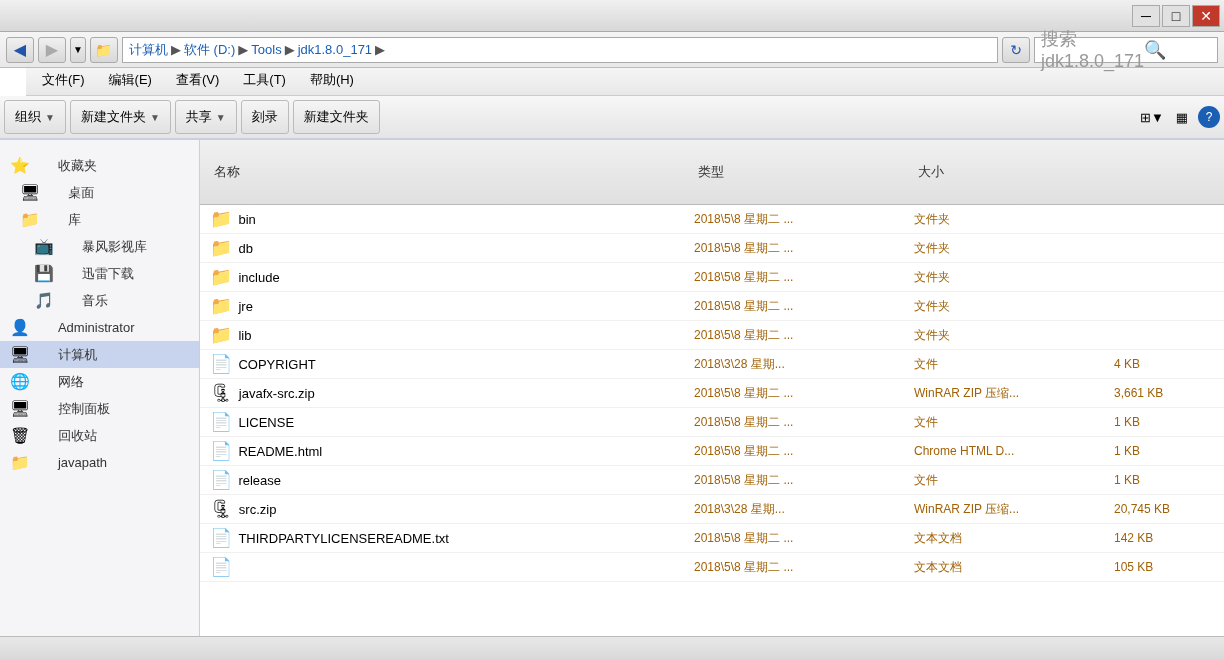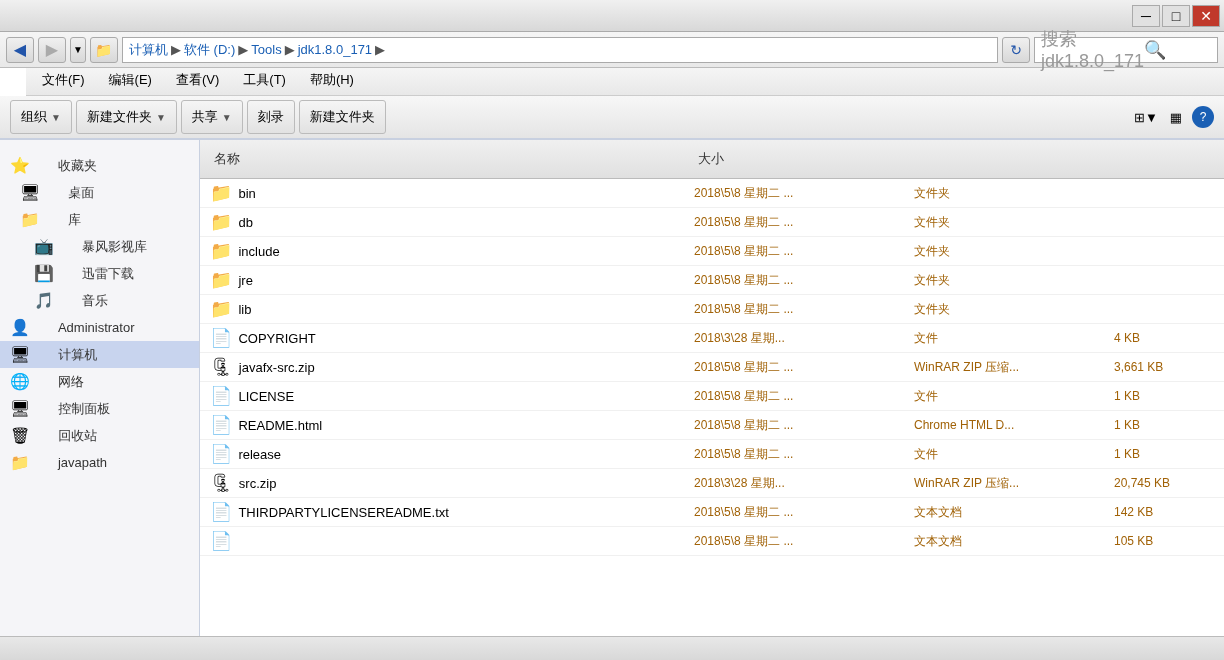--- a/index.html
+++ b/index.html
@@ -100,21 +100,21 @@
       border-radius: 2px;
       font-size: 13px;
     }
 
     
     .toolbar {
       height: 44px;
       background: linear-gradient(to bottom, #f7f7f7, #e5e5e5);
       display: flex;
       align-items: center;
-      padding: 0 10px;
+      padding: 0 4px;
       border-bottom: 2px solid #c8d0e0;
       gap: 4px;
     }
     .tool-btn {
       height: 34px;
       padding: 0 10px;
       background: linear-gradient(to bottom, #f5f5f5, #e2e2e2);
       border: 1px solid #bbb;
       border-radius: 3px;
       cursor: pointer;
@@ -160,21 +160,21 @@
 
     
     .file-list {
       flex: 1;
       overflow-y: auto;
       background: white;
     }
     .file-list-header {
       display: grid;
       grid-template-columns: 1fr 220px 200px 100px;
-      padding: 8px 10px;
+      padding: 21px 10px;
       background: linear-gradient(to bottom, #f0f0f0, #e0e0e0);
       border-bottom: 1px solid #bbb;
       position: sticky;
       top: 0;
     }
     .col-header {
       font-size: 13px;
       font-weight: normal;
       color: #333;
       cursor: pointer;
@@ -335,20 +335,21 @@
       <div class="sidebar-item">
         <span class="icon">📁</span>
         <span class="sidebar-item-label">javapath</span>
       </div>
     </div>
   </div>
 
   <div class="file-list">
     <div class="file-list-header">
       <div class="col-header">名称</div>
+      <div class="col-header">类型</div>
       <div class="col-header">大小</div>
     </div>
 
     <div id="file-rows-container">
         <div class="file-row">
       <div class="file-name">
         <span class="file-icon folder-icon">📁</span>
         <span>bin</span>
       </div>
       <div class="file-date">2018\5\8 星期二 ...</div>

